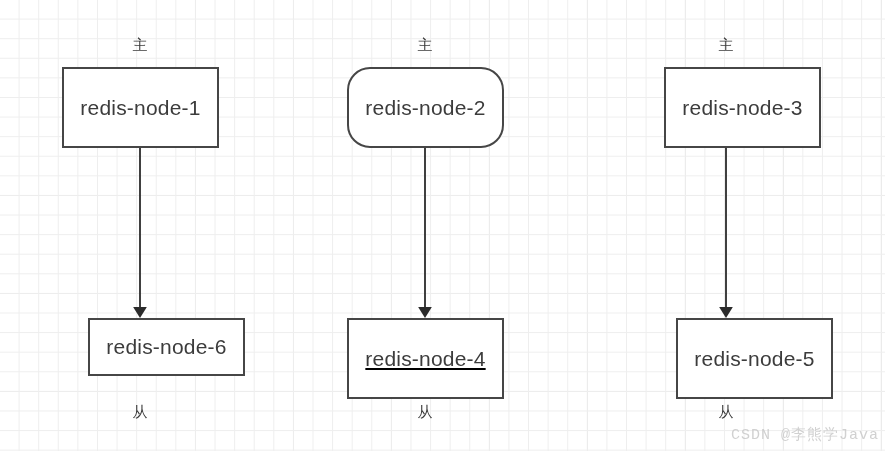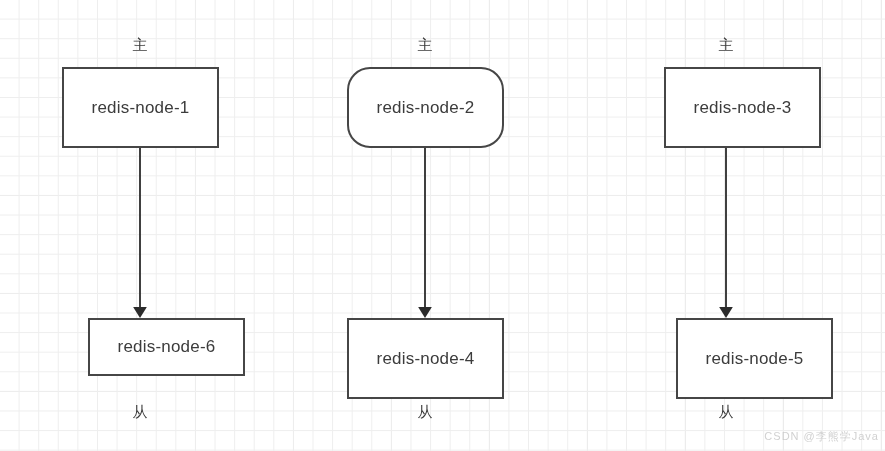--- a/index.html
+++ b/index.html
@@ -35,21 +35,21 @@
   .node-box {
     position: absolute;
     box-sizing: border-box;
     border: 2px solid #464646;
     background: #ffffff;
     display: flex;
     align-items: center;
     justify-content: center;
   }
   .node-label {
-    font-size: 17px;
+    font-size: 21px;
     color: #3c3c3c;
     letter-spacing: 0.2px;
     white-space: nowrap;
     font-family: "Liberation Sans", sans-serif;
   }
 
   .role-label {
     position: absolute;
     font-size: 15px;
     color: #3a3a3a;
@@ -65,25 +65,25 @@
     top: 0;
     width: 885px;
     height: 451px;
     pointer-events: none;
   }
 
   .watermark {
     position: absolute;
     right: 6px;
     bottom: 7px;
-    font-size: 11px;
+    font-size: 15px;
     color: #c9c9c9;
     letter-spacing: 1px;
     white-space: nowrap;
-    font-family: Liberation Sans, sans-serif;
+    font-family: Liberation Mono, monospace;
     opacity: 0.85;
   }
 </style>
 </head>
 <body>
 
 <div id="canvas">
 
   <svg class="edge-layer" width="885" height="451" viewBox="0 0 885 451">
     <defs>
@@ -110,21 +110,21 @@
   </div>
 
   <div class="role-label" style="left:120px; top:403px;">从</div>
 
   <div class="role-label" style="left:405px; top:36px;">主</div>
 
   <div class="node-box" style="left:347px; top:67px; width:157px; height:81px;border-radius:23px;">
     <span class="node-label">redis-node-2</span>
   </div>
 
-  <div class="node-box" style="left:347px; top:318px; width:157px; height:81px;">
+  <div class="node-box" style="left:347px; top:318px; width:157px; height:81px;text-decoration:underline;">
     <span class="node-label">redis-node-4</span>
   </div>
 
   <div class="role-label" style="left:405px; top:403px;">从</div>
 
   <div class="role-label" style="left:706px; top:36px;">主</div>
 
   <div class="node-box" style="left:664px; top:67px; width:157px; height:81px;">
     <span class="node-label">redis-node-3</span>
   </div>

